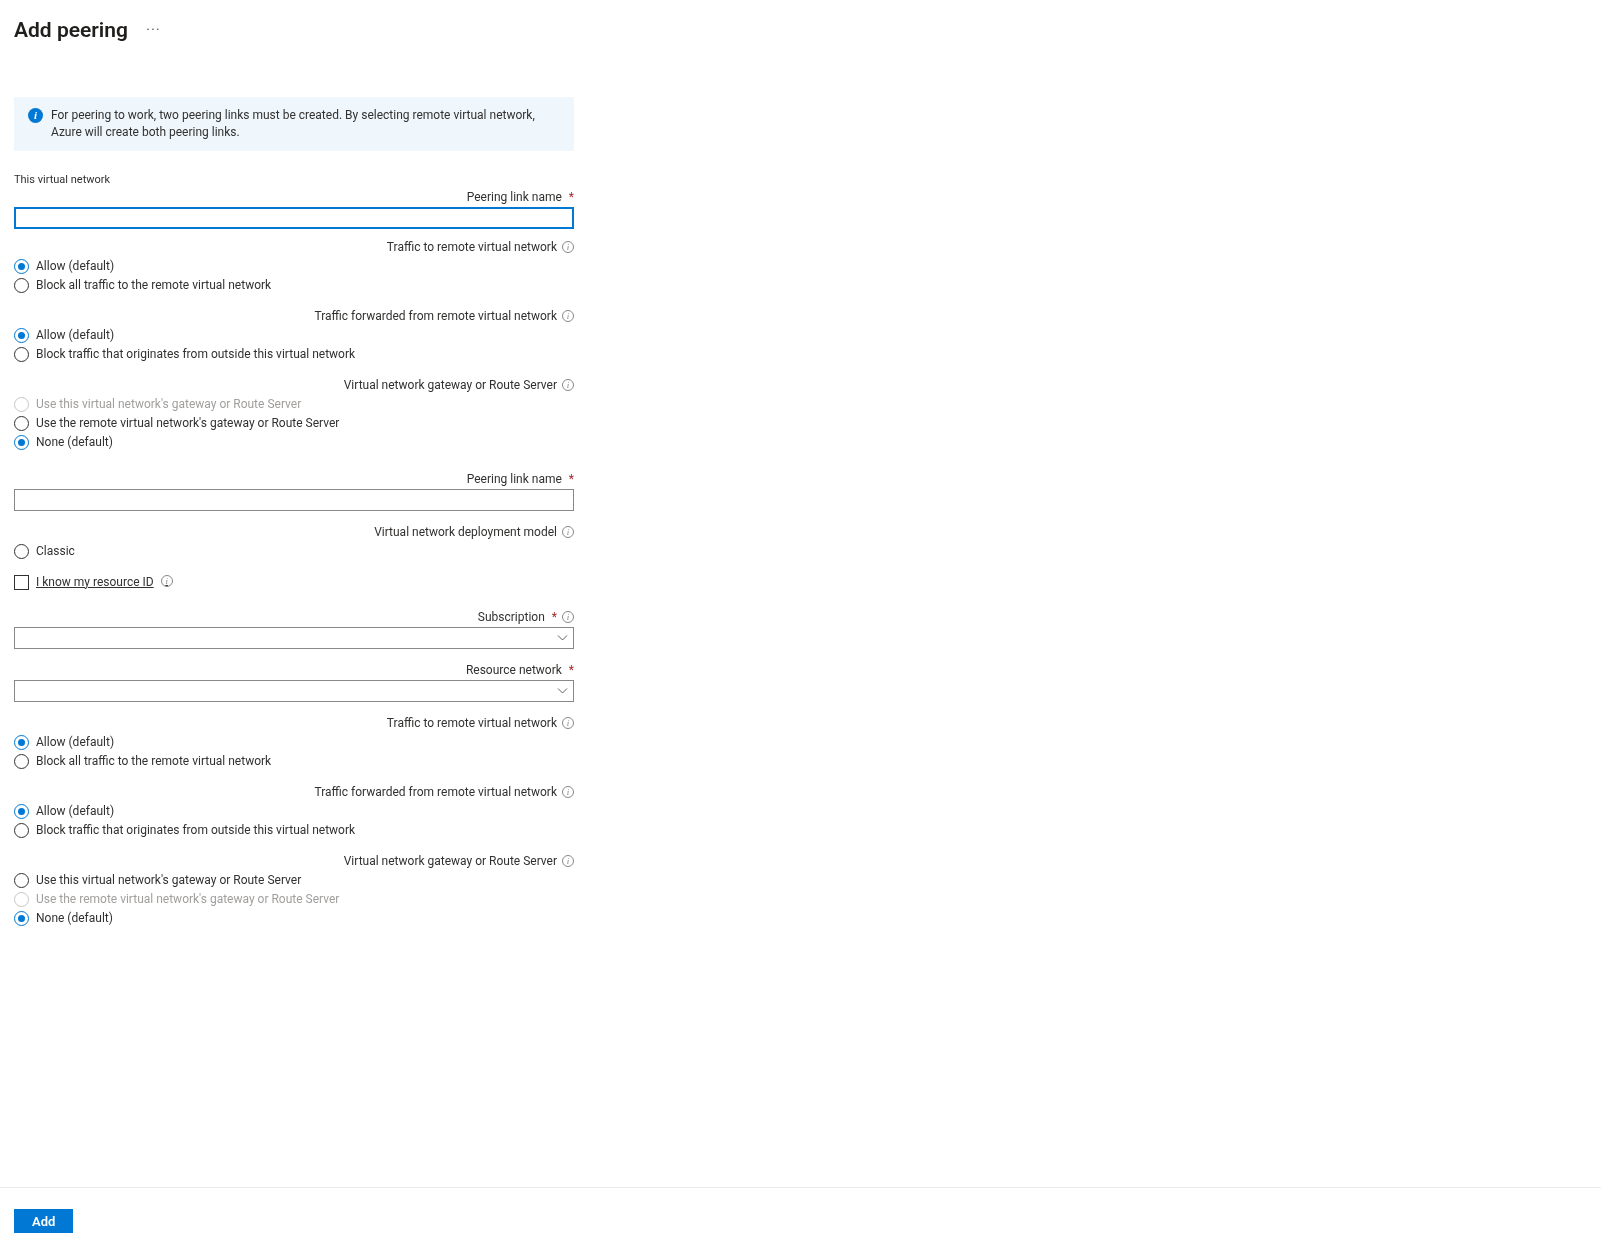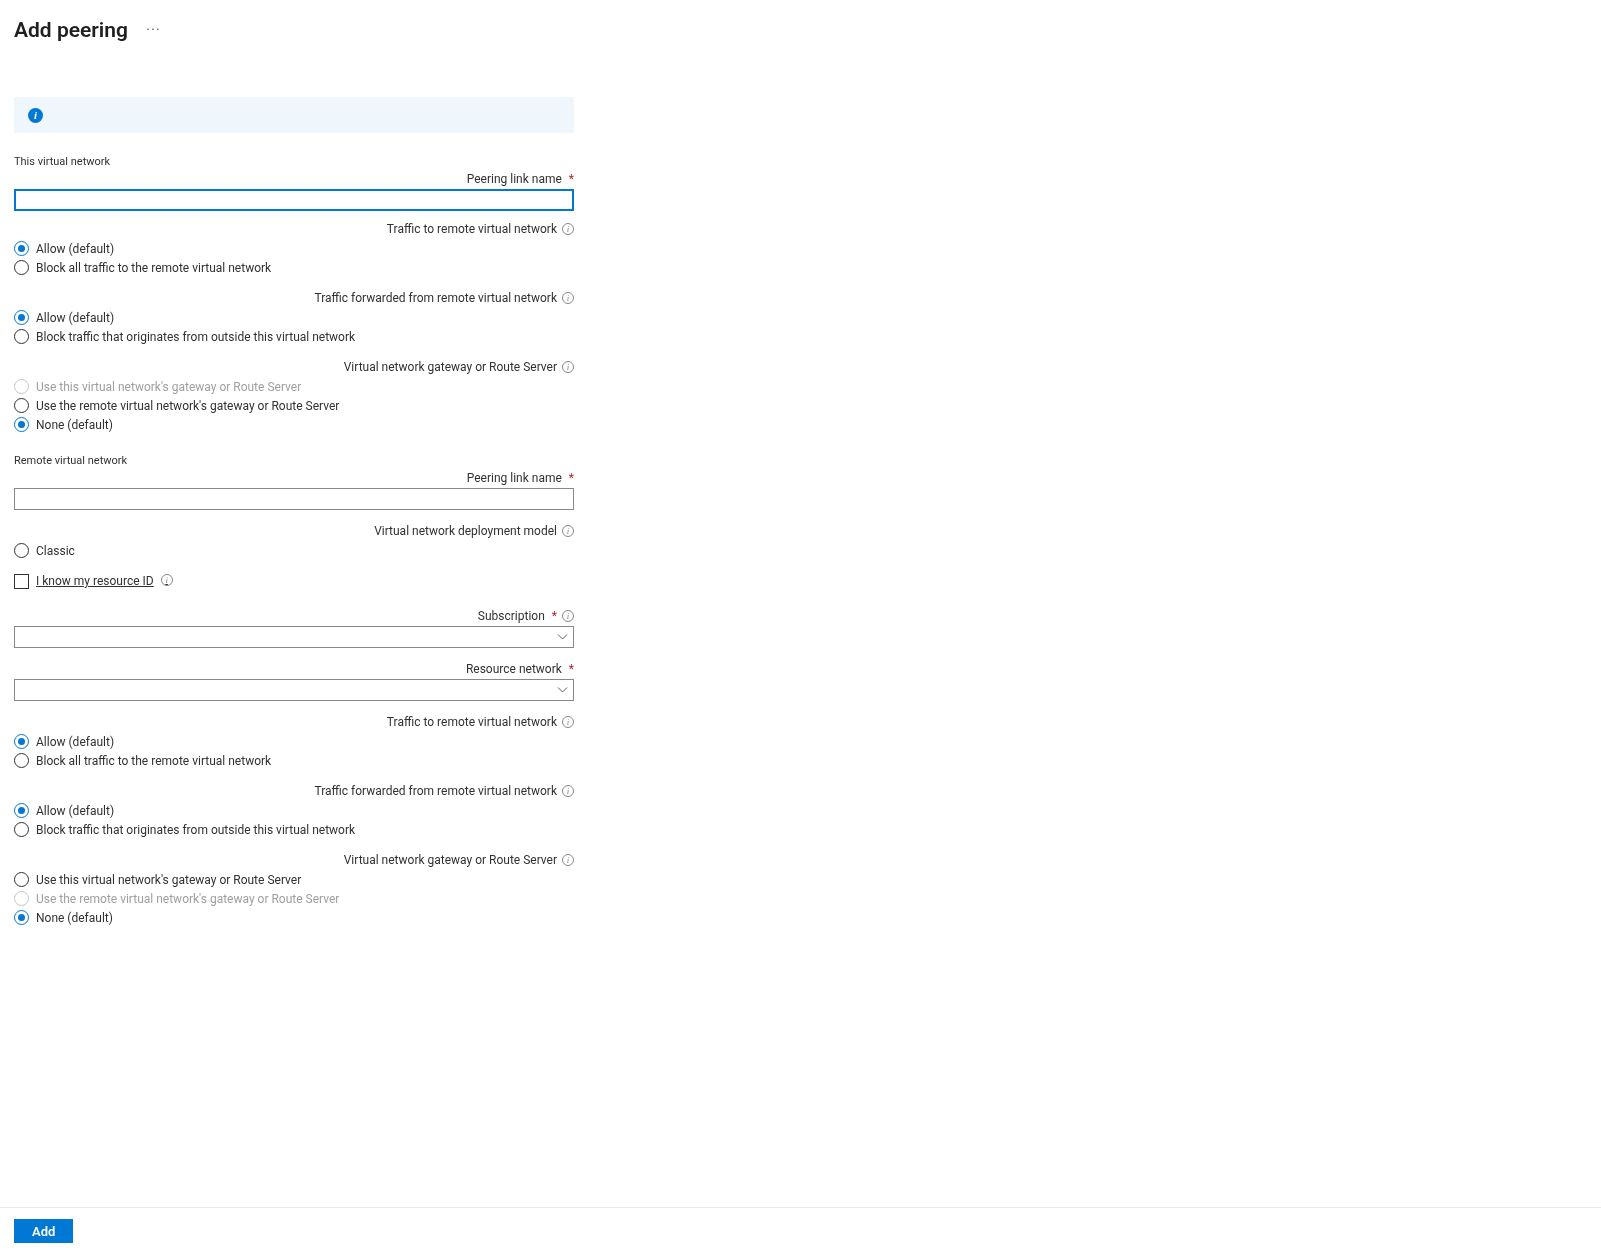--- a/index.html
+++ b/index.html
@@ -181,21 +181,21 @@
     .block { margin-bottom: 14px; }
     .block-sm { margin-bottom: 11px; }
     .block-lg { margin-bottom: 20px; }
     .footer-bar {
       position: fixed;
       left: 0;
       right: 0;
       bottom: 0;
       border-top: 1px solid #edebe9;
       background: #fff;
-      padding: 11px 14px;
+      padding: 21px 14px;
       display: flex;
       align-items: center;
     }
     .primary-btn {
       background: #0078d4;
       color: #fff;
       border: none;
       font-size: 13px;
       font-weight: 600;
       padding: 3px 18px;
@@ -211,20 +211,21 @@
 <div class="page">
   <div class="header-row">
     <div class="page-title">Add peering</div>
     <div class="ellipsis-btn">···</div>
   </div>
 
   <div class="content-col">
 
     <div class="info-box">
       <div class="info-icon">i</div>
+      <div>For peering to work, two peering links must be created. By selecting remote virtual network, Azure will create both peering links.</div>
     </div>
 
     <div class="section-heading">This virtual network</div>
 
     <div class="block-sm">
       <div class="field-label">
         <span>Peering link name</span>
           <span class="required">*</span>
       </div>
       <div style="position:relative;">
@@ -286,21 +287,20 @@
         </div>
         <div class="radio-row">
           <span class="radio-outer selected">
               <span class="radio-inner"></span>
             </span>
           <span>None (default)</span>
         </div>
       </div>
     </div>
 
-    <div class="section-heading">Remote virtual network</div>
 
     <div class="block">
       <div class="field-label">
         <span>Peering link name</span>
           <span class="required">*</span>
       </div>
       <input type="text" class="text-input" value="" style="">
     </div>
 
     <div class="block">

